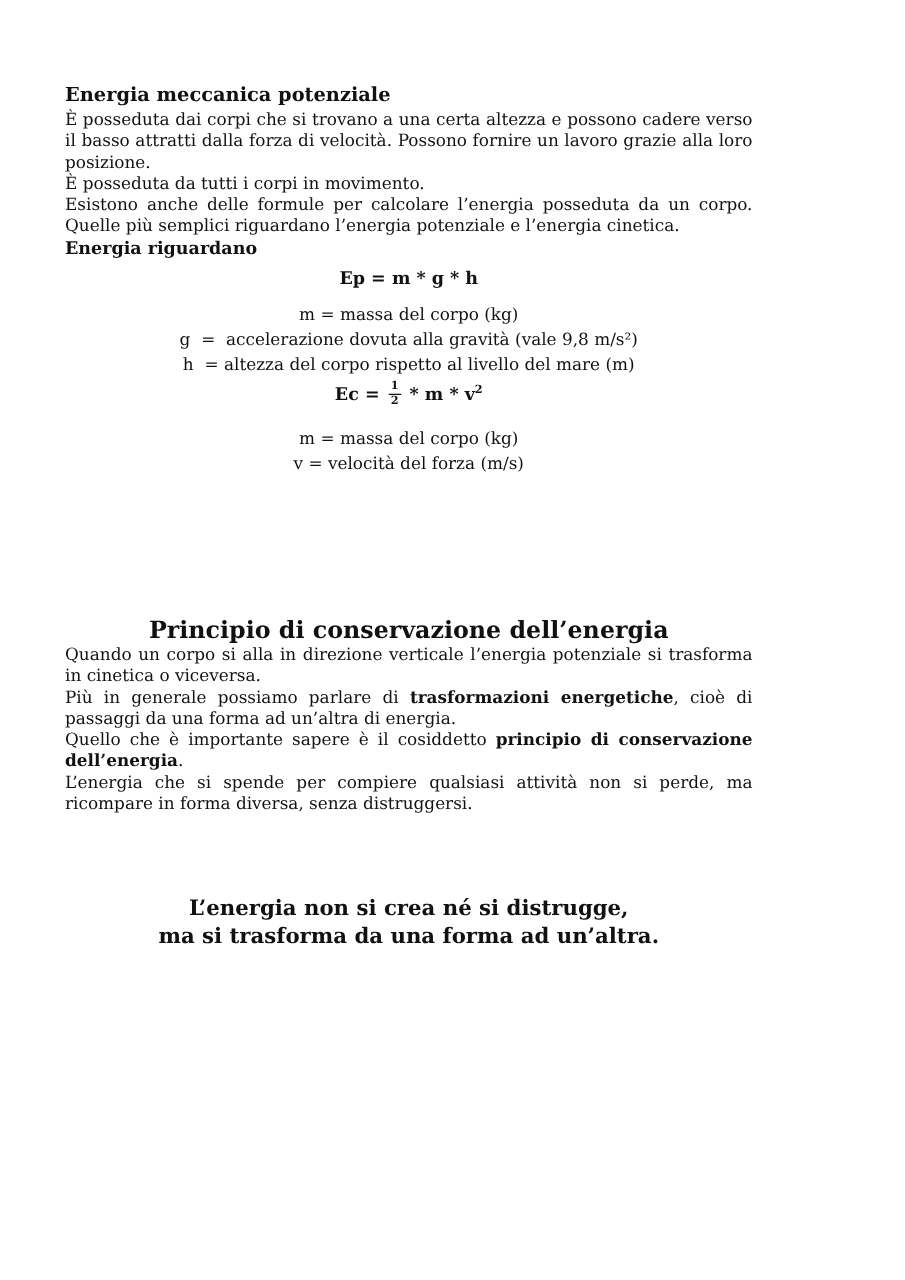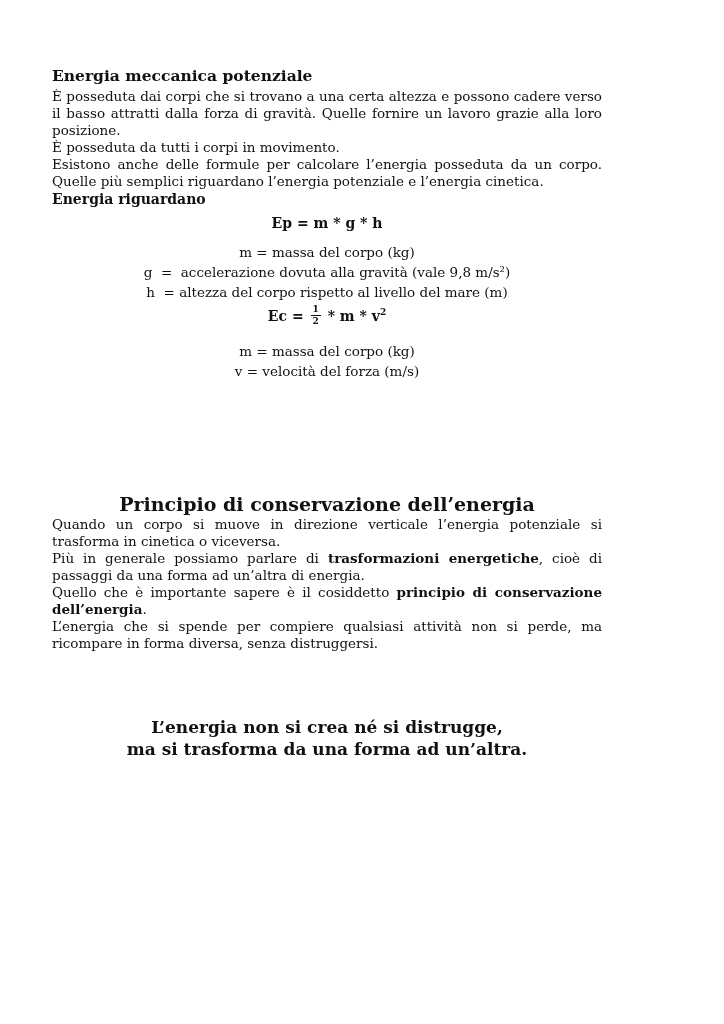--- a/index.html
+++ b/index.html
@@ -81,21 +81,21 @@
     line-height: 22px;
     margin-top: 64px;
   }
 </style>
 </head>
 <body>
 
 <div class="page">
 
   <h3 class="sec">Energia meccanica potenziale</h3>
-  <p class="body j mb12">È posseduta dai corpi che si trovano a una certa altezza e possono cadere verso il basso attratti dalla forza di gravità. Quelle fornire un lavoro grazie alla loro posizione.</p>
+  <p class="body j mb12">È posseduta dai corpi che si trovano a una certa altezza e possono cadere verso il basso attratti dalla forza di velocità. Possono fornire un lavoro grazie alla loro posizione.</p>
 
   <p class="body">È posseduta da tutti i corpi in movimento.</p>
 
   <p class="body j intro">Esistono anche delle formule per calcolare l’energia posseduta da un corpo. Quelle più semplici riguardano l’energia potenziale e l’energia cinetica.</p>
 
   <h4 class="sub h-ep">Energia riguardano</h4>
   <div class="formula">Ep = m * g * h</div>
   <div class="defs">
     <div>m = massa del corpo (kg)</div>
     <div>g  =  accelerazione dovuta alla gravità (vale 9,8 m/s²)</div>
@@ -103,21 +103,21 @@
   </div>
 
   <div class="formula formula-ec"><span>Ec = </span><span class="frac"><span class="num">1</span><span class="den">2</span></span><span> * m * v</span><sup class="fsup">2</sup></div>
   <div class="defs defs-ec">
     <div>m = massa del corpo (kg)</div>
     <div>v = velocità del forza (m/s)</div>
   </div>
 
   <div class="main-title">Principio di conservazione dell’energia</div>
 
-  <p class="body j p1">Quando un corpo si muove in direzione verticale l’energia potenziale si trasforma in cinetica o viceversa.</p>
+  <p class="body j p1">Quando un corpo si alla in direzione verticale l’energia potenziale si trasforma in cinetica o viceversa.</p>
 
   <p class="body j pgap"><span>Più in generale possiamo parlare di </span><b>trasformazioni energetiche</b><span>, cioè di passaggi da una forma ad un’altra di energia.</span></p>
 
   <p class="body j pgap"><span>Quello che è importante sapere è il cosiddetto </span><b>principio di conservazione dell’energia</b><span>.</span></p>
 
   <p class="body j pgap">L’energia che si spende per compiere qualsiasi attività non si perde, ma ricompare in forma diversa, senza distruggersi.</p>
 
   <div class="final">
     <div>L’energia non si crea né si distrugge,</div>
     <div>ma si trasforma da una forma ad un’altra.</div>

